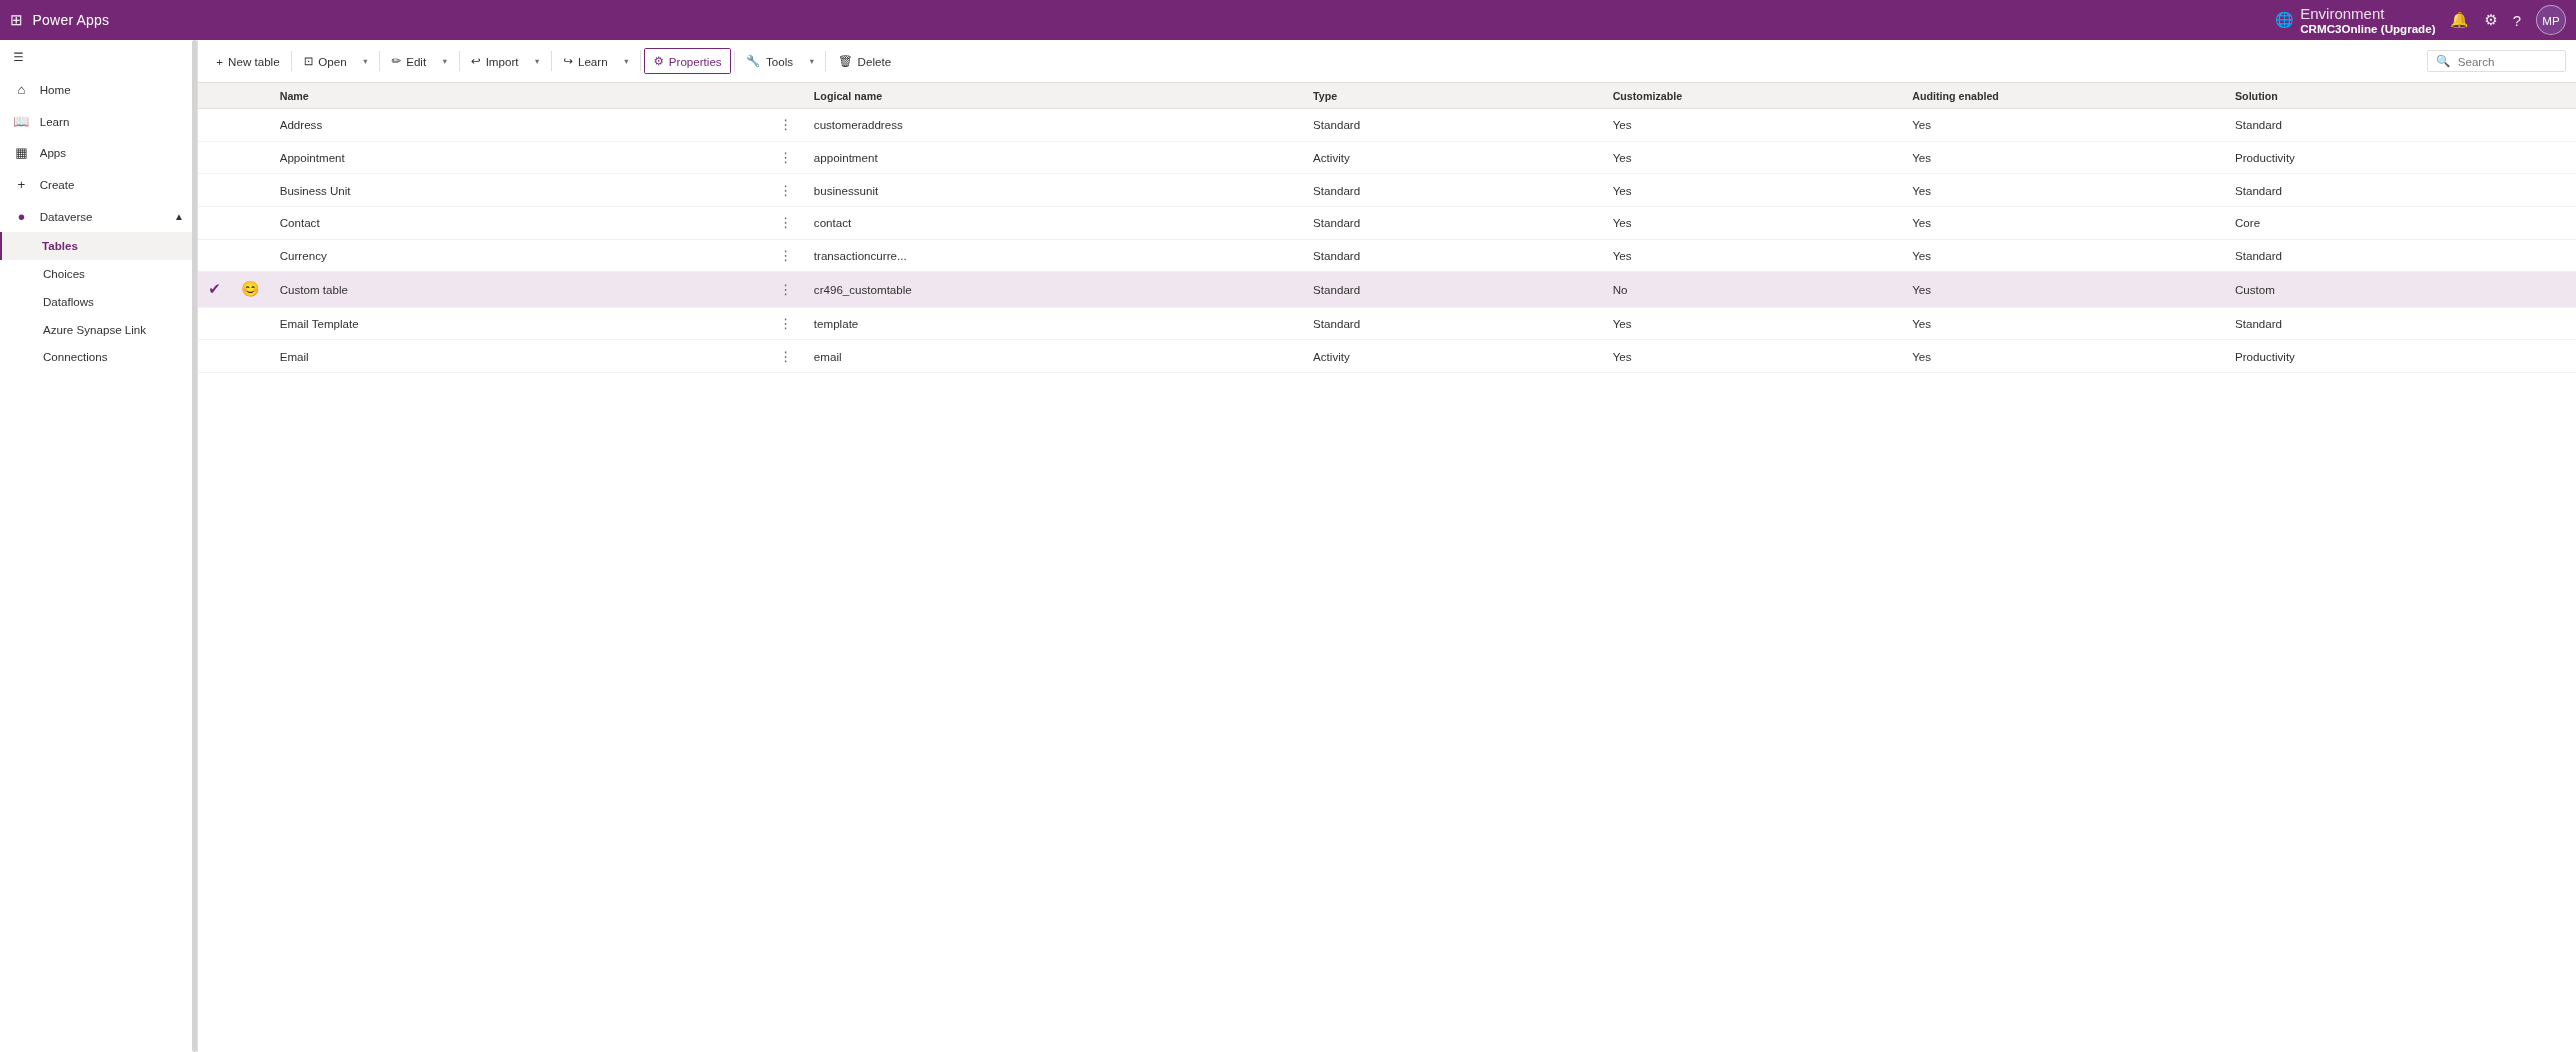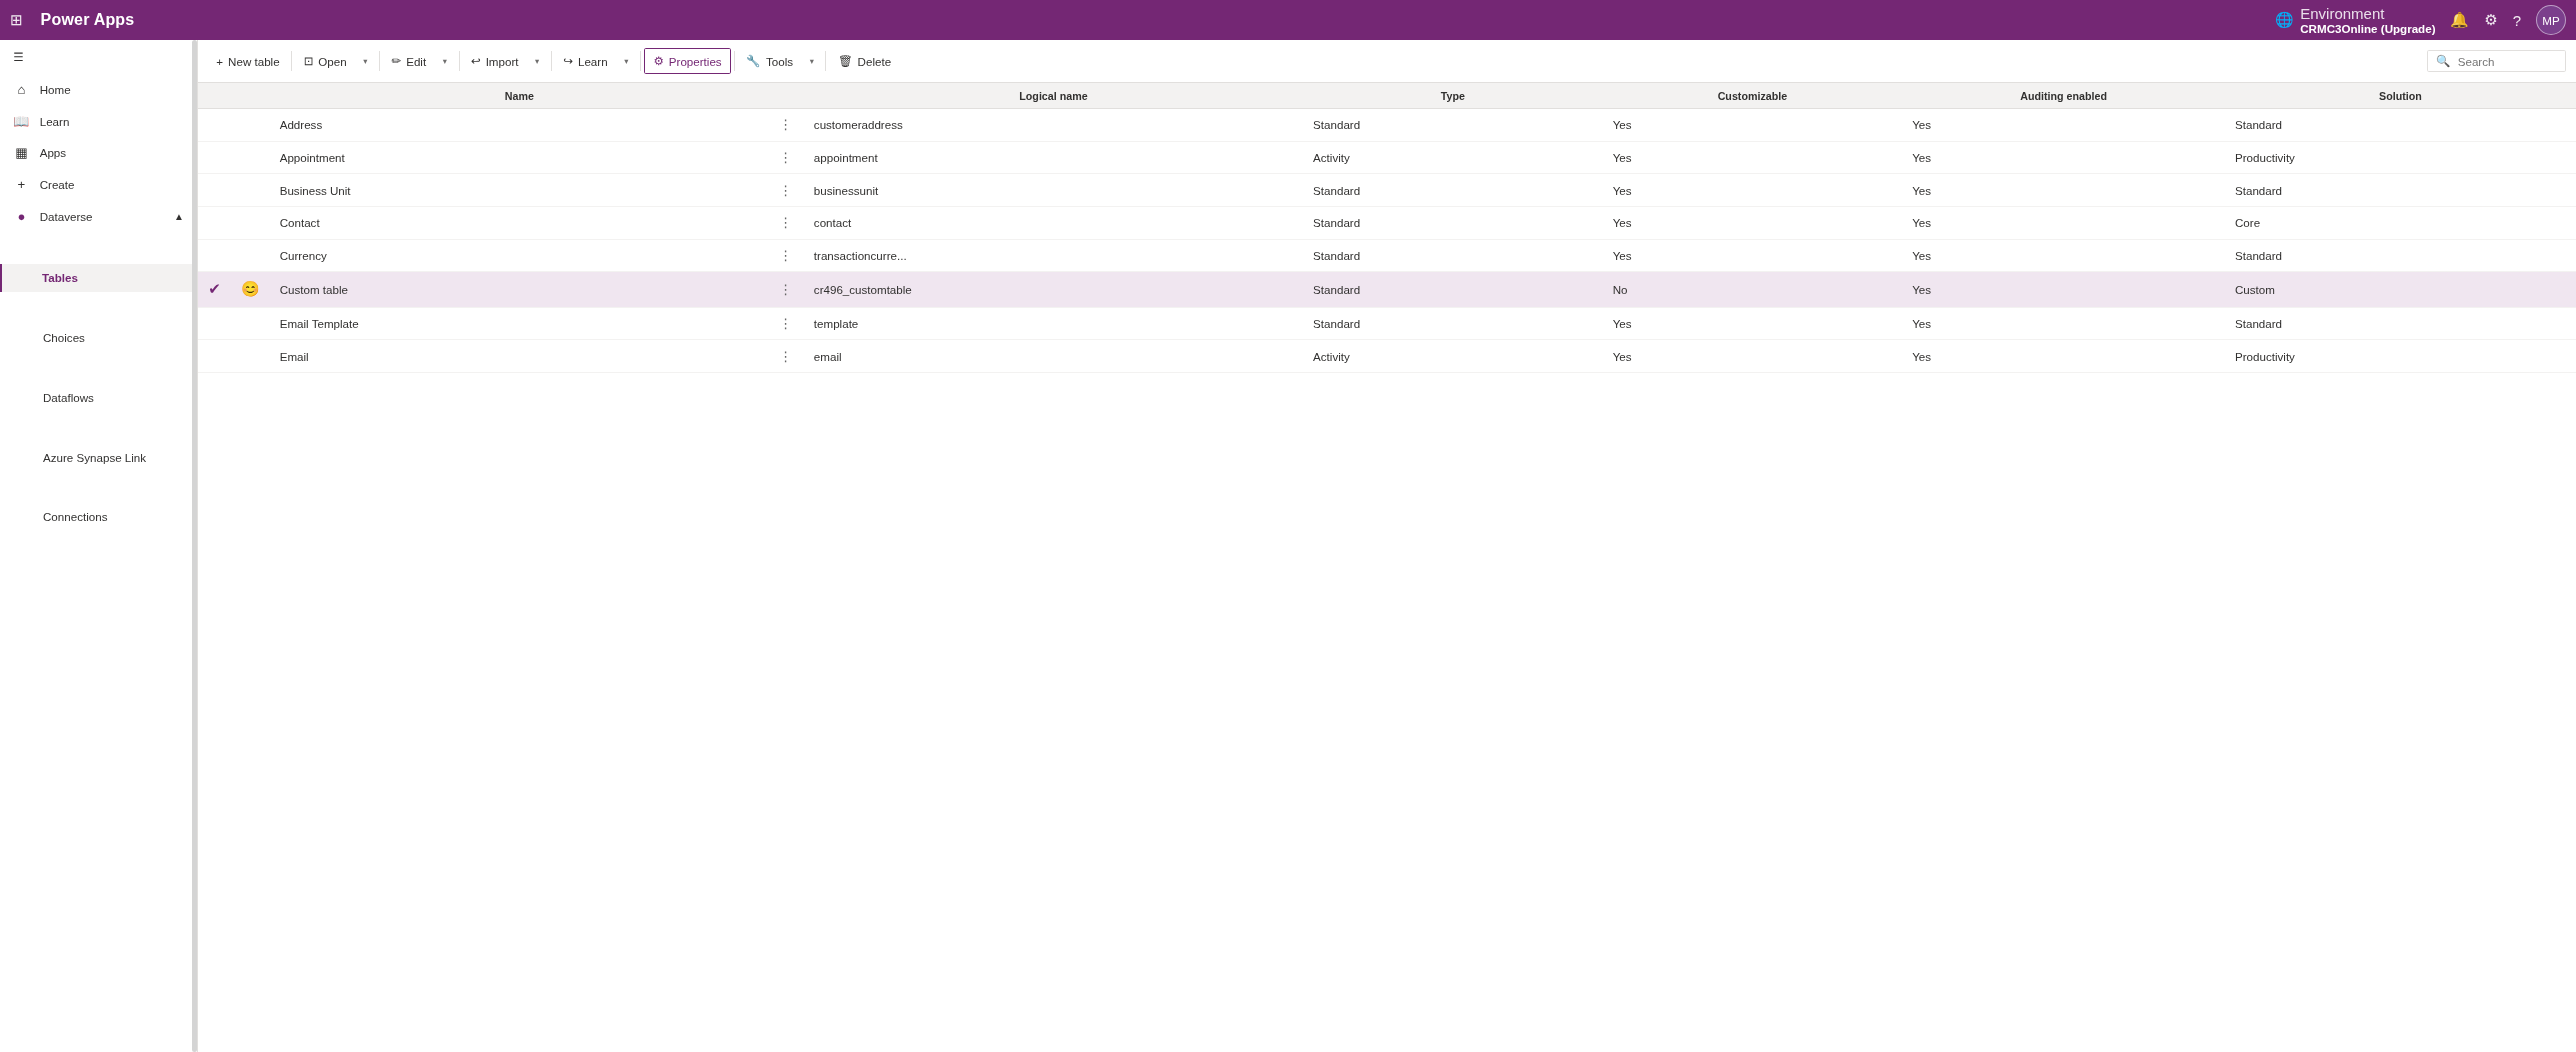--- a/index.html
+++ b/index.html
@@ -9,21 +9,21 @@
     .topbar {
       display: flex;
       align-items: center;
       background: #742774;
       color: white;
       height: 40px;
       padding: 0 10px;
       gap: 10px;
     }
     .topbar-grid-icon { font-size: 15px; opacity: 0.9; cursor: pointer; }
-    .topbar-title { font-size: 16px; font-weight: 700; letter-spacing: 0.2px; margin-left: 8px; }
+    .topbar-title { font-size: 14px; font-weight: 400; letter-spacing: 0.2px; }
     .topbar-spacer { flex: 1; }
     .topbar-right { display: flex; align-items: center; gap: 15px; }
     .topbar-env { display: flex; align-items: center; gap: 6.6px; font-size: 10.7px; }
     .topbar-env-label { opacity: 0.85; font-size: 15px; }
     .topbar-env-name { font-weight: 600; font-size: 11.6px; }
     .topbar-icon-btn { background: none; border: none; color: white; font-size: 15px; cursor: pointer; opacity: 0.9; display: flex; align-items: center; }
     .topbar-avatar { width: 30px; height: 30px; border-radius: 50%; background: #7B3F8C; border: 1.7px solid rgba(255,255,255,0.5); display: flex; align-items: center; justify-content: center; font-weight: 400; font-size: 11.6px; cursor: pointer; }
 
     
     .layout { display: flex; height: calc(100vh - 40px); }
@@ -72,21 +72,20 @@
     .sidebar-item .icon { font-size: 13.2px; width: 16.5px; text-align: center; }
 
     
     .sidebar-sub-item {
       display: flex;
       align-items: center;
       padding: 7.4px 13.2px 7.4px 43px;
       cursor: pointer;
       font-size: 11.6px;
       color: #323130;
-      margin-top: 32px;
     }
     .sidebar-sub-item.active {
       background: #f3f2f1;
       border-left: 2.5px solid #742774;
       font-weight: 600;
       color: #742774;
       padding-left: 40px;
     }
 
     .sidebar-section-header {
@@ -158,21 +157,21 @@
     }
 
     
     .data-table {
       width: 100%;
       border-collapse: collapse;
     }
     .data-table th {
       background: #f3f2f1;
       padding: 6.6px 10px;
-      text-align: center;
+      text-align: left;
       font-weight: 600;
       font-size: 10.7px;
       color: #323130;
       border-bottom: 0.8px solid #e1dfdd;
       position: sticky;
       top: 0;
     }
     .data-table td {
       padding: 8.3px 10px;
       font-size: 11.6px;

